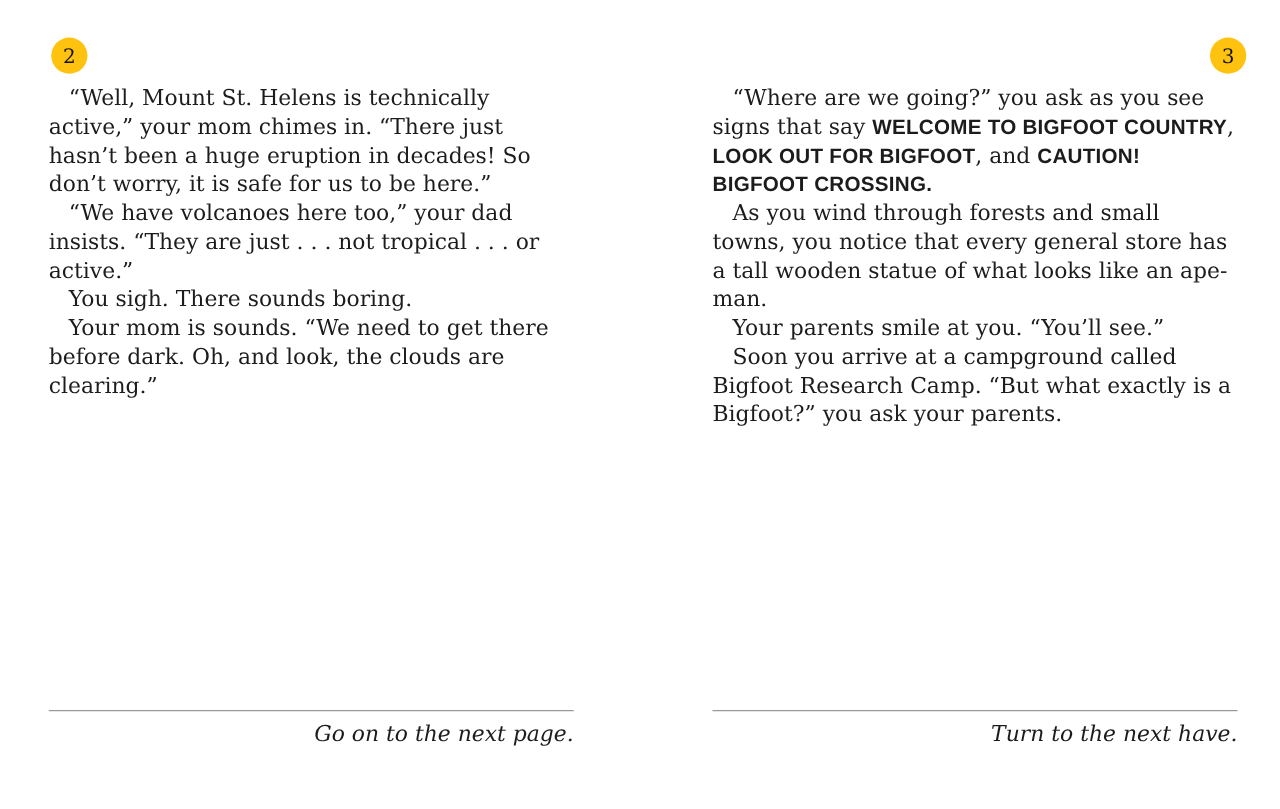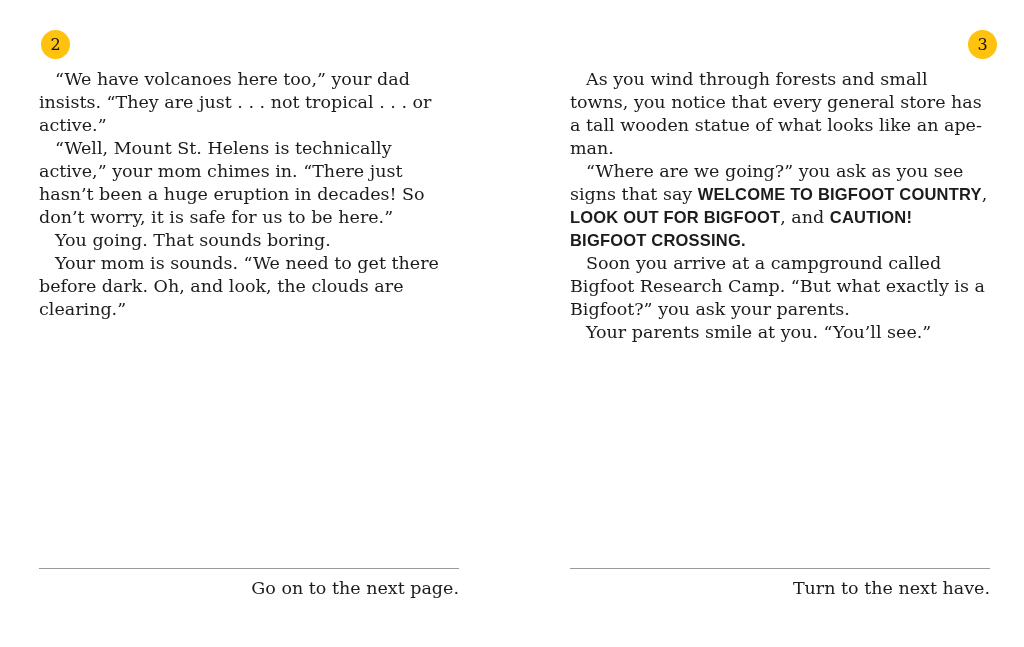--- a/index.html
+++ b/index.html
@@ -71,57 +71,58 @@
   .page-right .page-footer { left: 58px; }
   .footer-rule {
     border: none;
     border-top: 1px solid #9a9a9a;
     height: 0;
     width: 100%;
   }
   .footer-text {
     margin-top: 9px;
     text-align: right;
+    font-style: italic;
     font-size: 17.5px;
     color: var(--text);
   }
 </style>
 </head>
 <body>
 
 <div class="spread">
 
   <div class="page page-left">
     <div class="page-num-badge">
       <span>2</span>
     </div>
 
     <div class="text-block">
+      <p>“Well, Mount St. Helens is technically active,” your mom chimes in. “There just hasn’t been a huge eruption in decades! So don’t worry, it is safe for us to be here.”</p>
       <p>“We have volcanoes here too,” your dad insists. “They are just . . . not tropical . . . or active.”</p>
-      <p>“Well, Mount St. Helens is technically active,” your mom chimes in. “There just hasn’t been a huge eruption in decades! So don’t worry, it is safe for us to be here.”</p>
-      <p>You going. That sounds boring.</p>
+      <p>You sigh. There sounds boring.</p>
       <p>Your mom is sounds. “We need to get there before dark. Oh, and look, the clouds are clearing.”</p>
     </div>
 
     <div class="page-footer">
       <hr class="footer-rule">
       <p class="footer-text">Go on to the next page.</p>
     </div>
   </div>
 
   <div class="page page-right">
     <div class="page-num-badge">
       <span>3</span>
     </div>
 
     <div class="text-block">
+      <p><span>“Where are we going?” you ask as you see signs that say </span><span class="sign">WELCOME TO BIGFOOT COUNTRY</span><span>, </span><span class="sign">LOOK OUT FOR BIGFOOT</span><span>, and </span><span class="sign">CAUTION! BIGFOOT CROSSING.</span></p>
       <p>As you wind through forests and small towns, you notice that every general store has a tall wooden statue of what looks like an ape-man.</p>
-      <p><span>“Where are we going?” you ask as you see signs that say </span><span class="sign">WELCOME TO BIGFOOT COUNTRY</span><span>, </span><span class="sign">LOOK OUT FOR BIGFOOT</span><span>, and </span><span class="sign">CAUTION! BIGFOOT CROSSING.</span></p>
+      <p>Your parents smile at you. “You’ll see.”</p>
       <p>Soon you arrive at a campground called Bigfoot Research Camp. “But what exactly is a Bigfoot?” you ask your parents.</p>
-      <p>Your parents smile at you. “You’ll see.”</p>
     </div>
 
     <div class="page-footer">
       <hr class="footer-rule">
       <p class="footer-text">Turn to the next have.</p>
     </div>
   </div>
 
 </div>
 

